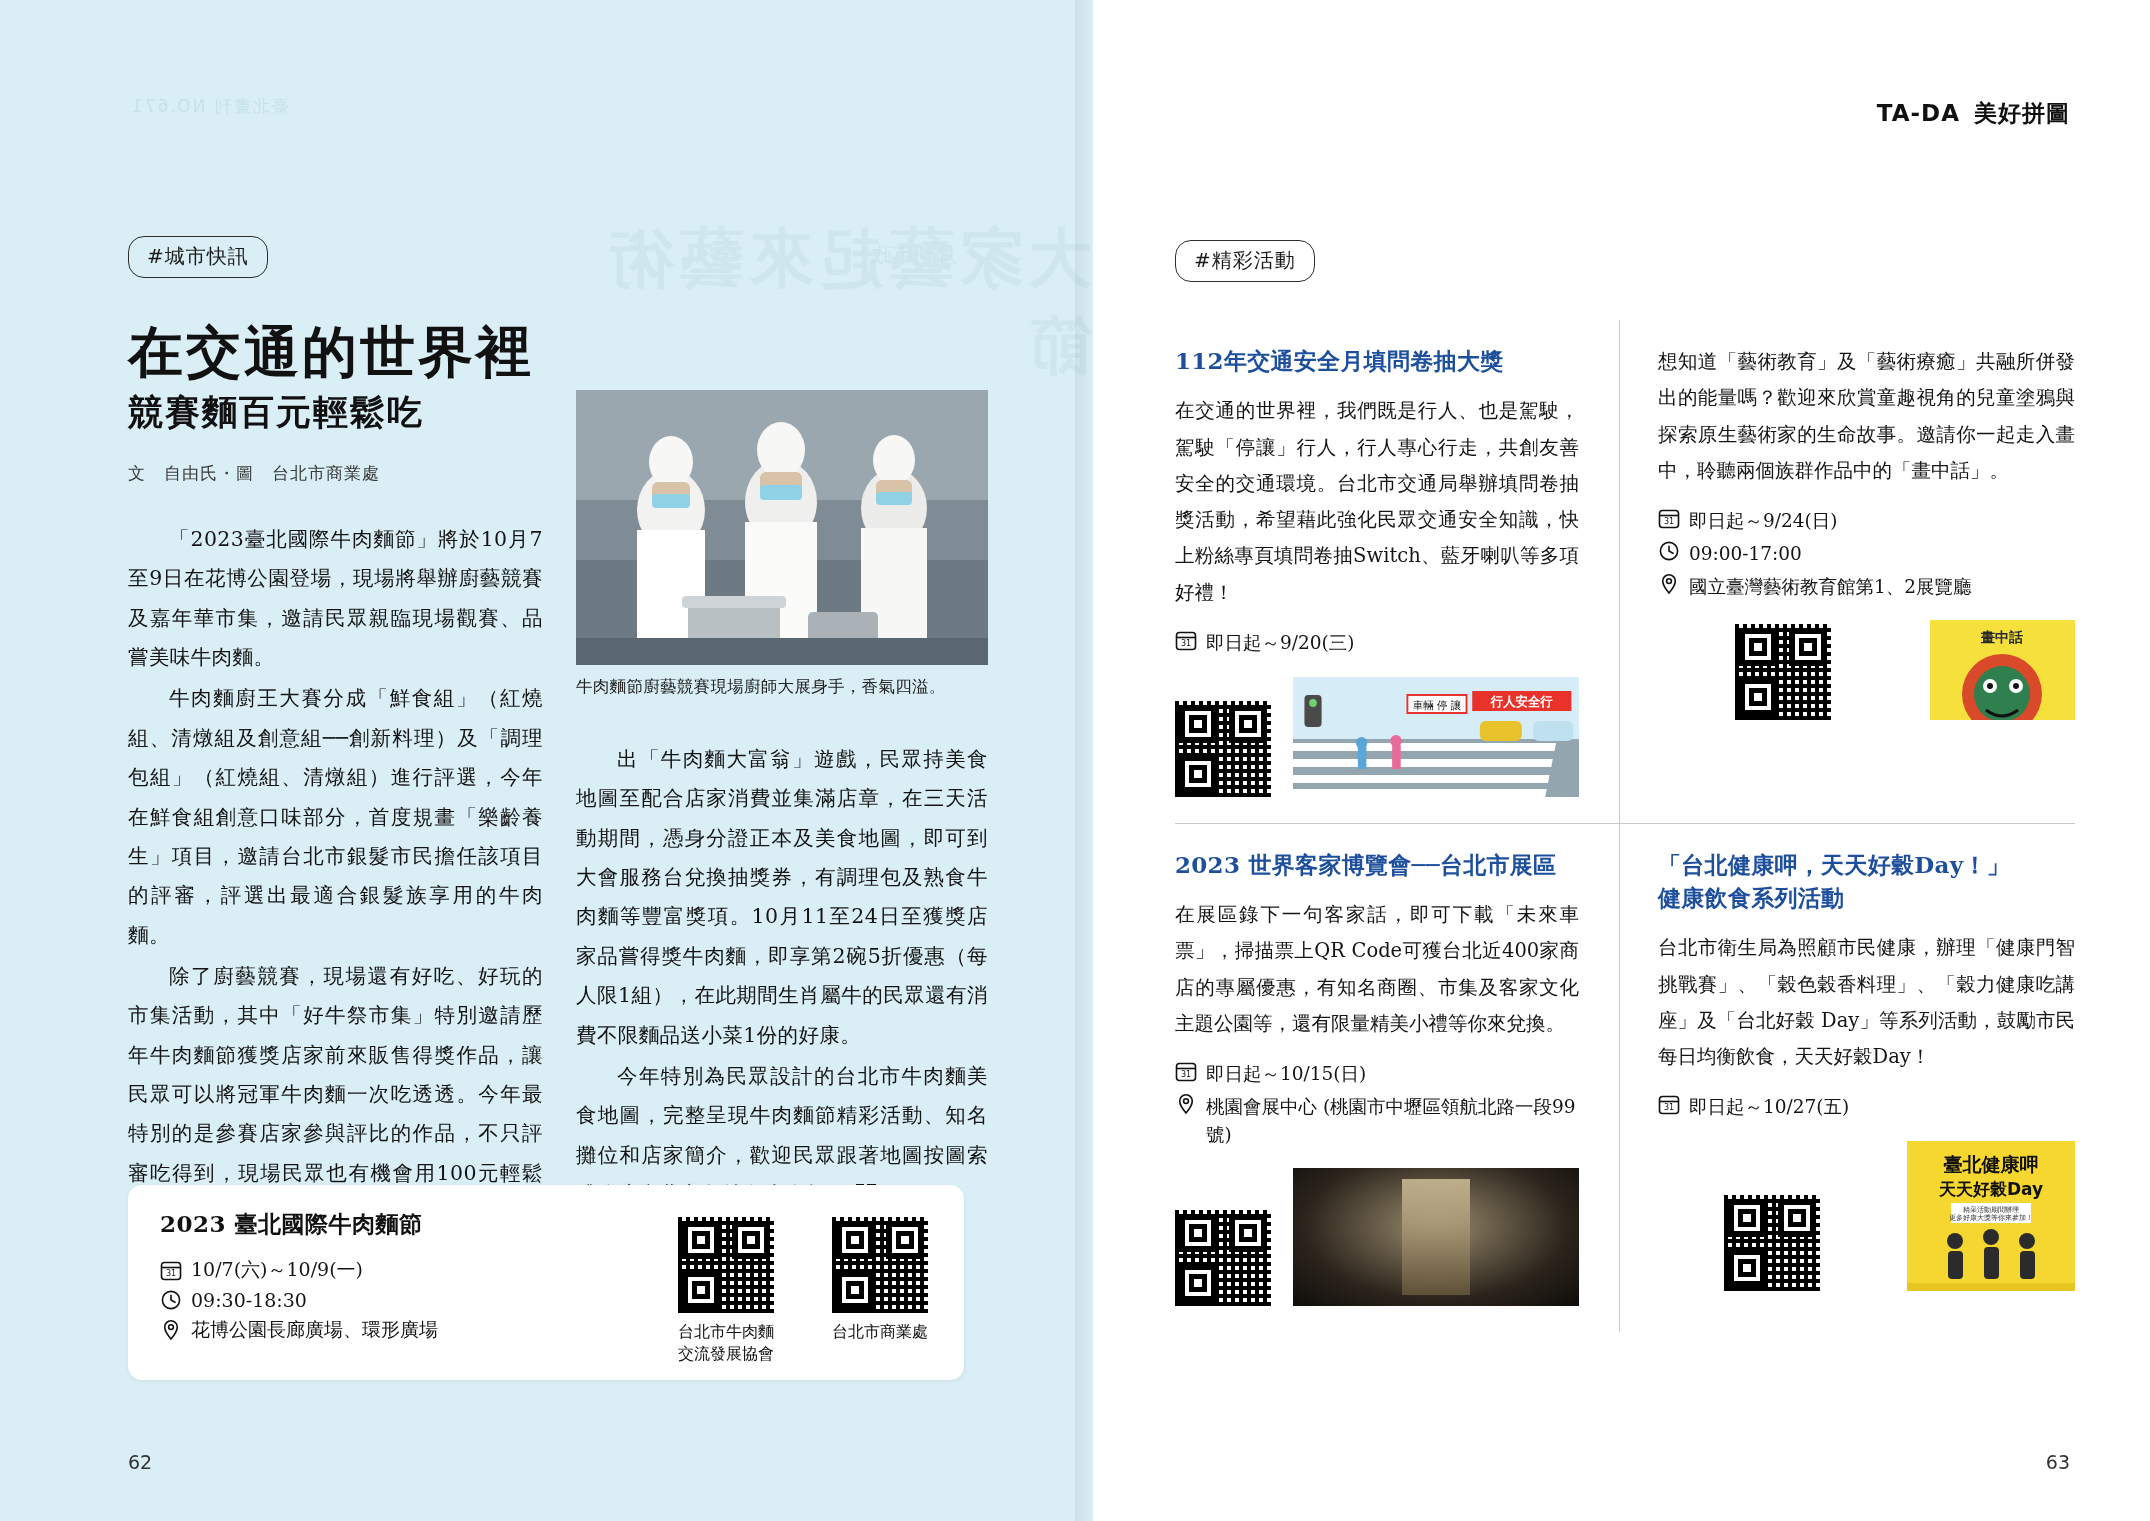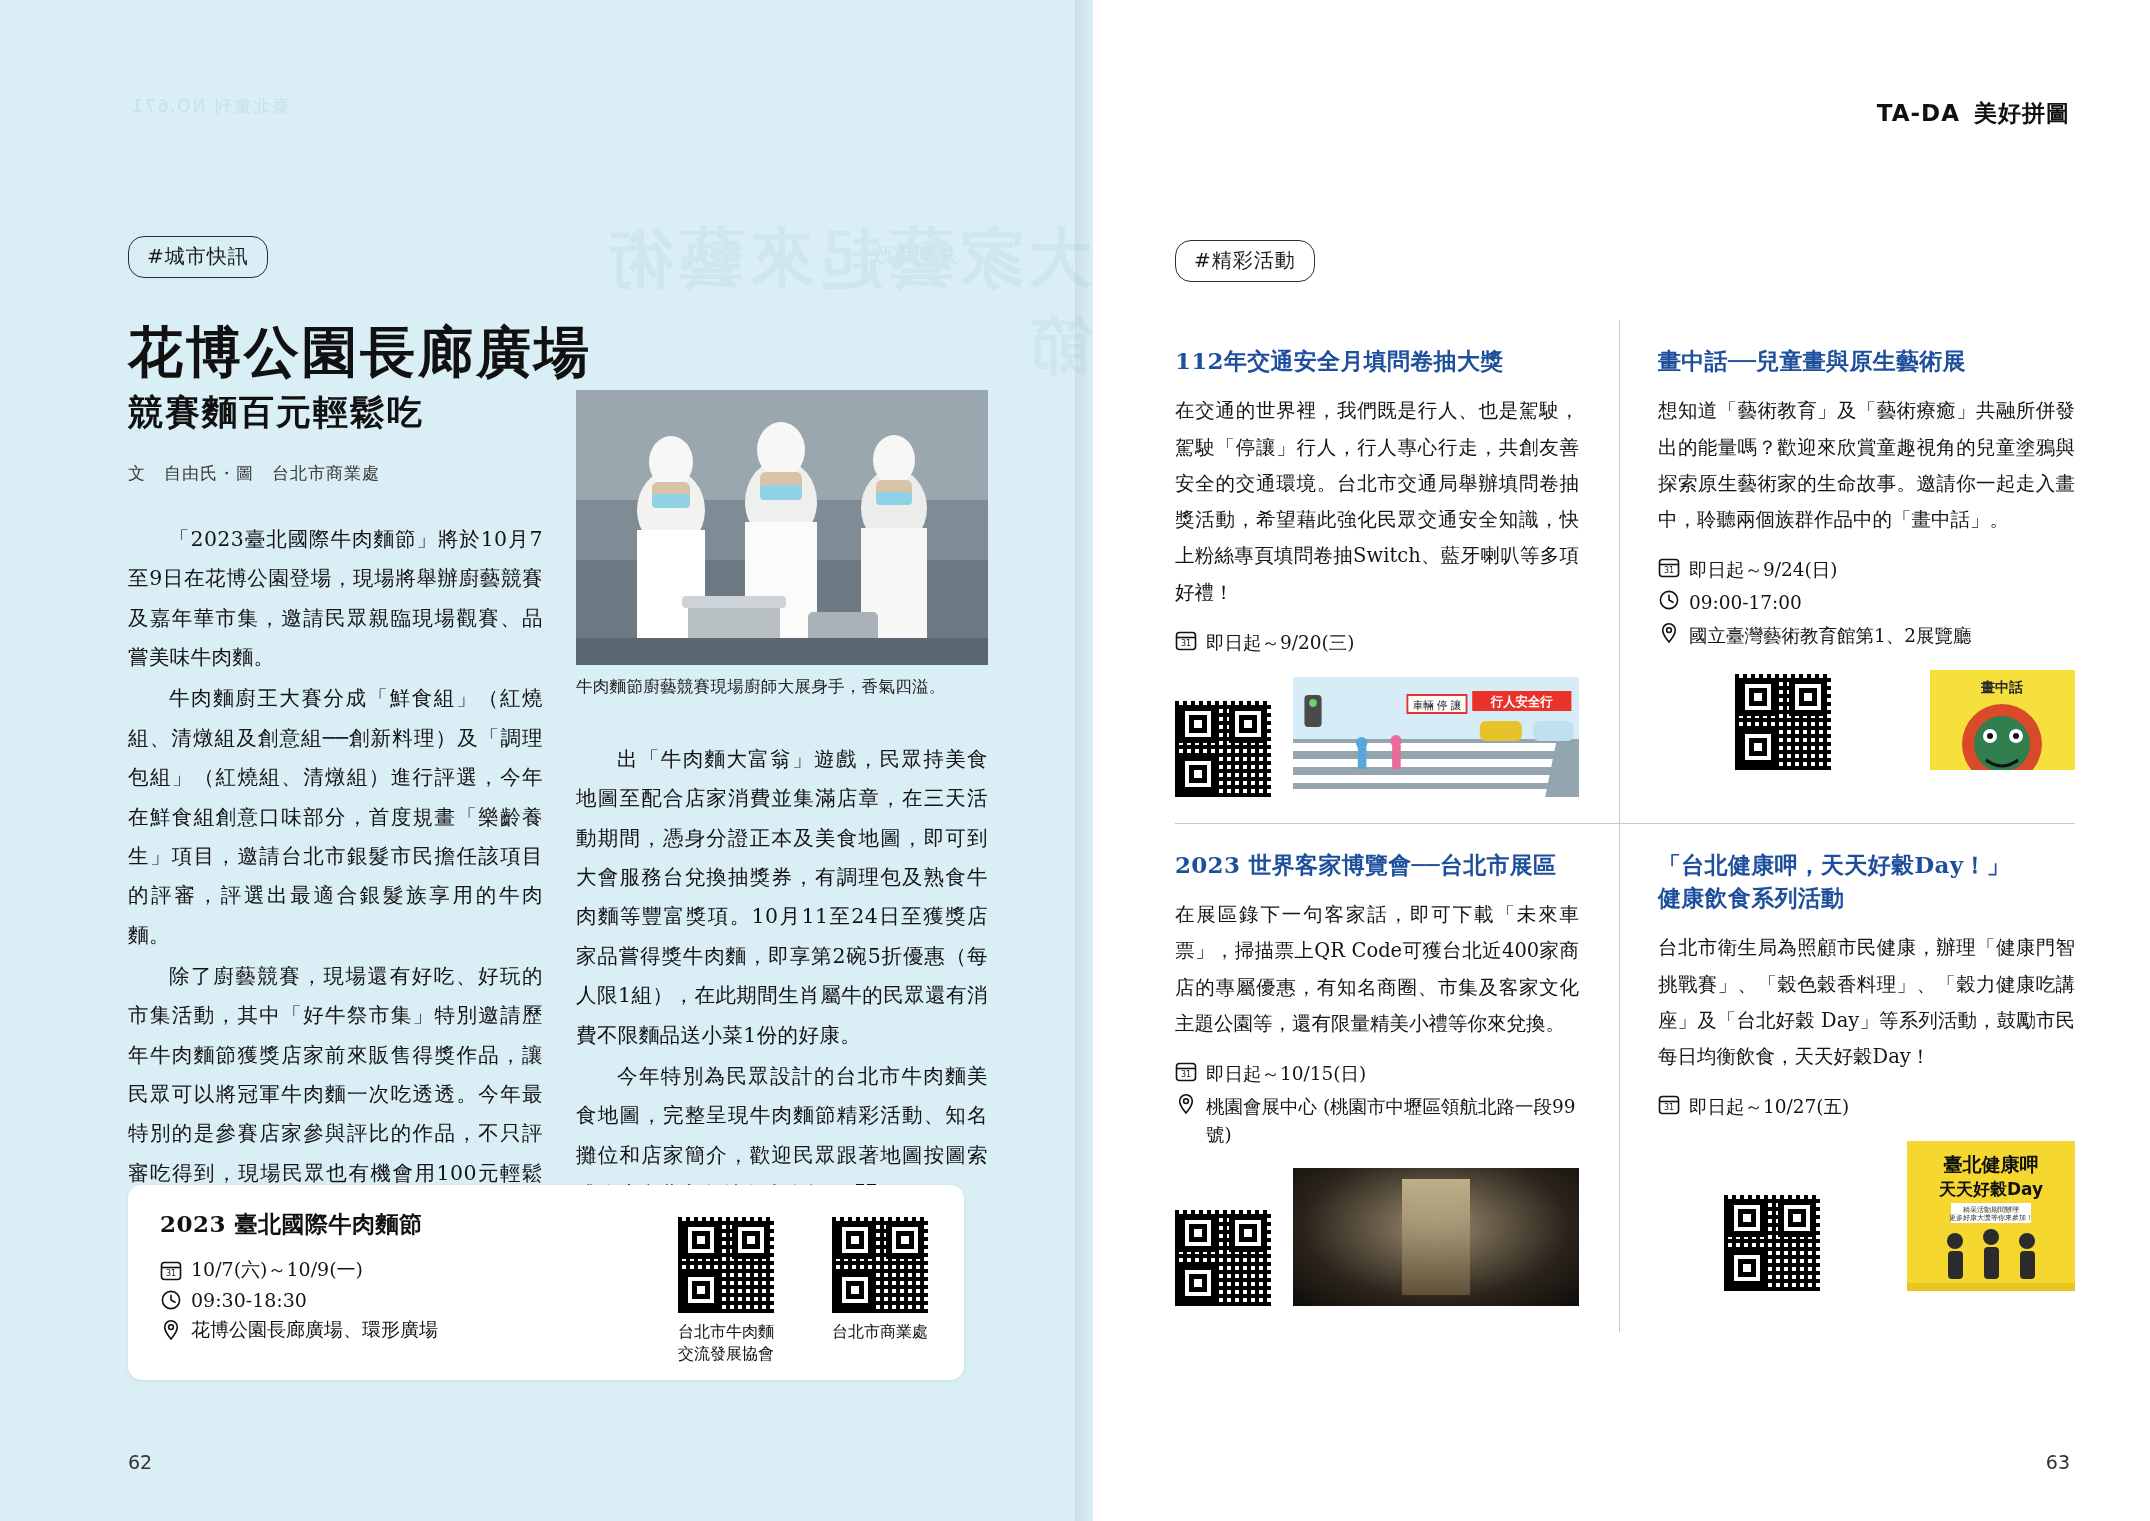--- a/index.html
+++ b/index.html
@@ -339,21 +339,21 @@
 
     <div class="ghost-header">臺北畫刊 NO.671</div>
     <div class="ghost-title">大家藝起來藝術節</div>
     <div class="ghost-sub">月刊市政</div>
 
     <div style="position:absolute;left:128px;top:236px;">
       <span class="tag">#城市快訊</span>
     </div>
 
     <div style="position:absolute;left:128px;top:290px;width:830px;">
-      <div class="main-title">花博公園長廊廣場</div>
+      <div class="main-title">在交通的世界裡</div>
       <div class="sub-title">競賽麵百元輕鬆吃</div>
       <div class="byline">文　自由氏・圖　台北市商業處</div>
     </div>
 
     <div class="photo-main">
       <svg width="412" height="275" viewBox="0 0 412 275">
         <rect width="412" height="275" fill="#8d9aa3"></rect>
         <rect y="0" width="412" height="110" fill="#9aa7af"></rect>
         <rect y="110" width="412" height="60" fill="#7f8c95"></rect>
         <rect y="170" width="412" height="105" fill="#6e7a83"></rect>
@@ -499,21 +499,20 @@
               <circle cx="72" cy="66" r="6" fill="#5aa6d8"></circle>
               <rect x="68" y="70" width="9" height="22" fill="#5aa6d8"></rect>
               <circle cx="108" cy="64" r="6" fill="#e86b9a"></circle>
               <rect x="104" y="68" width="9" height="24" fill="#e86b9a"></rect>
             </svg>
           </div>
         </div>
       </div>
 
       <div class="cell c-right">
-        <h4>畫中話──兒童畫與原生藝術展</h4>
         <p class="body">想知道「藝術教育」及「藝術療癒」共融所併發出的能量嗎？歡迎來欣賞童趣視角的兒童塗鴉與探索原生藝術家的生命故事。邀請你一起走入畫中，聆聽兩個族群作品中的「畫中話」。</p>
         <div class="meta-row">
           <span class="ic">
             <svg width="22" height="22" viewBox="0 0 22 22">
                 <rect x="1.5" y="3.5" width="19" height="17" rx="3" fill="none" stroke="#111" stroke-width="1.6"></rect>
                 <line x1="1.5" y1="8.5" x2="20.5" y2="8.5" stroke="#111" stroke-width="1.6"></line>
                 <text x="11" y="17" font-size="8" text-anchor="middle" fill="#111" font-family="DejaVu Sans">31</text>
               </svg>
           </span>
           <span>即日起～9/24(日)</span>

